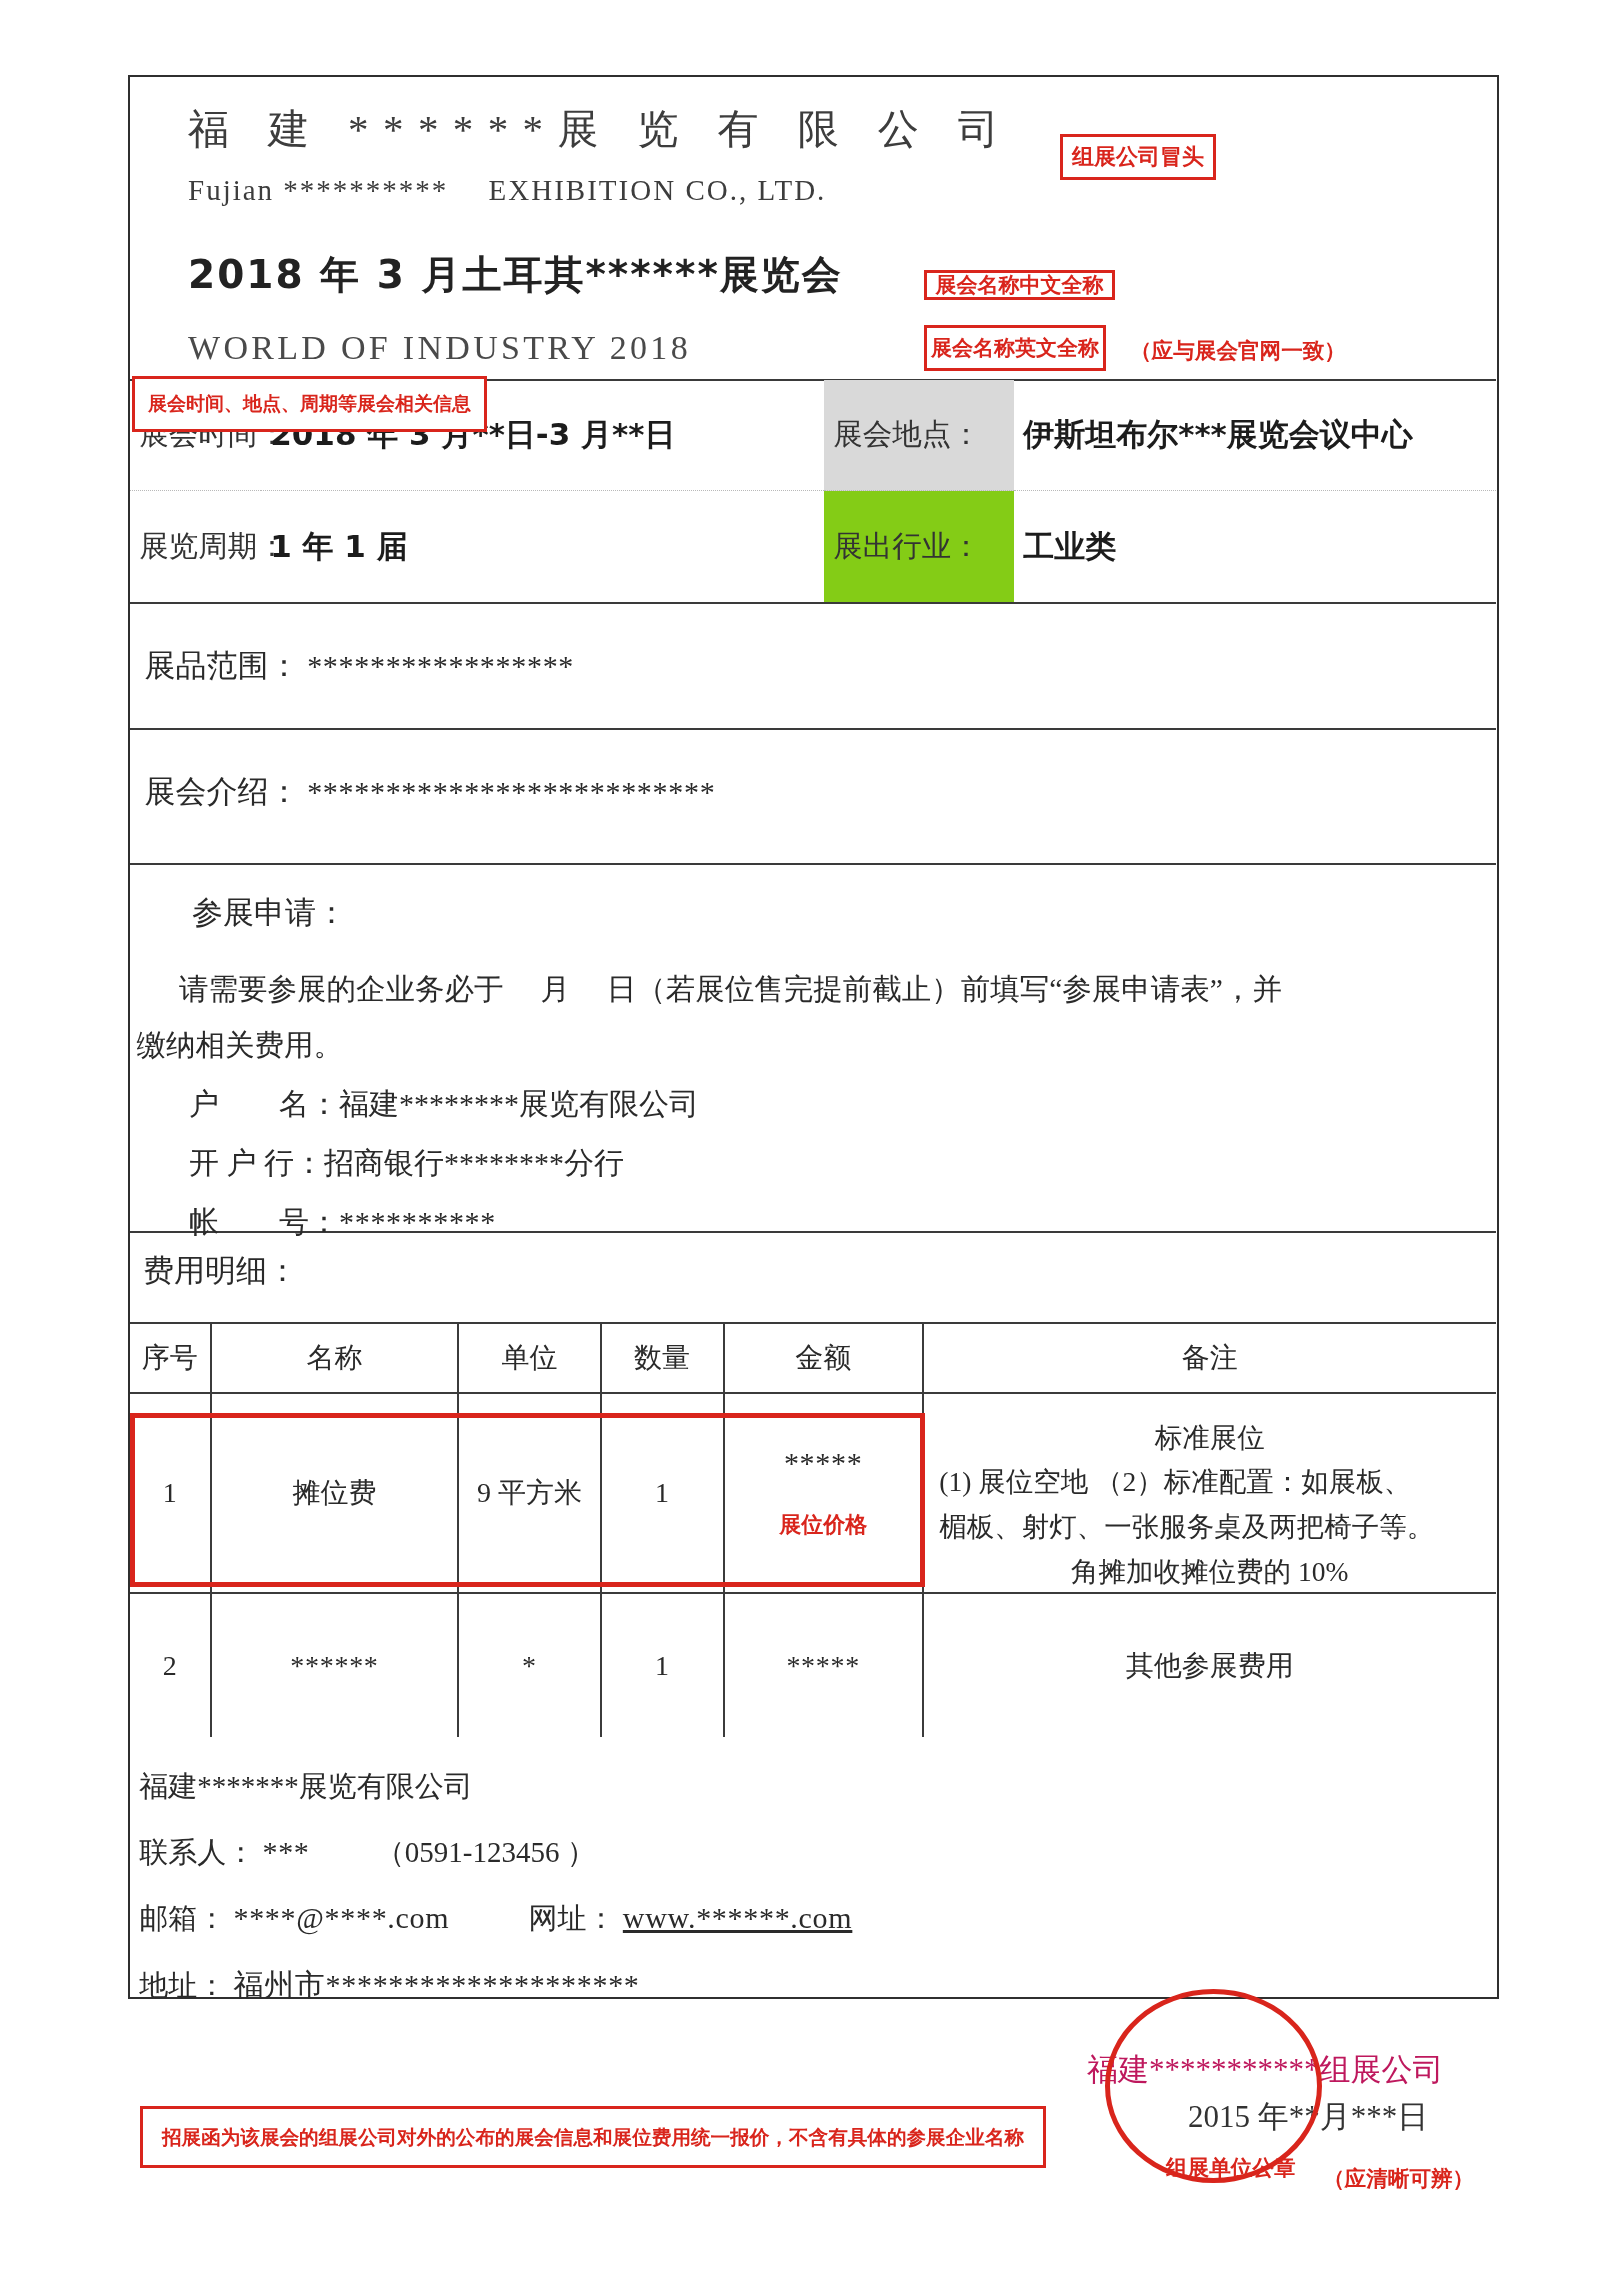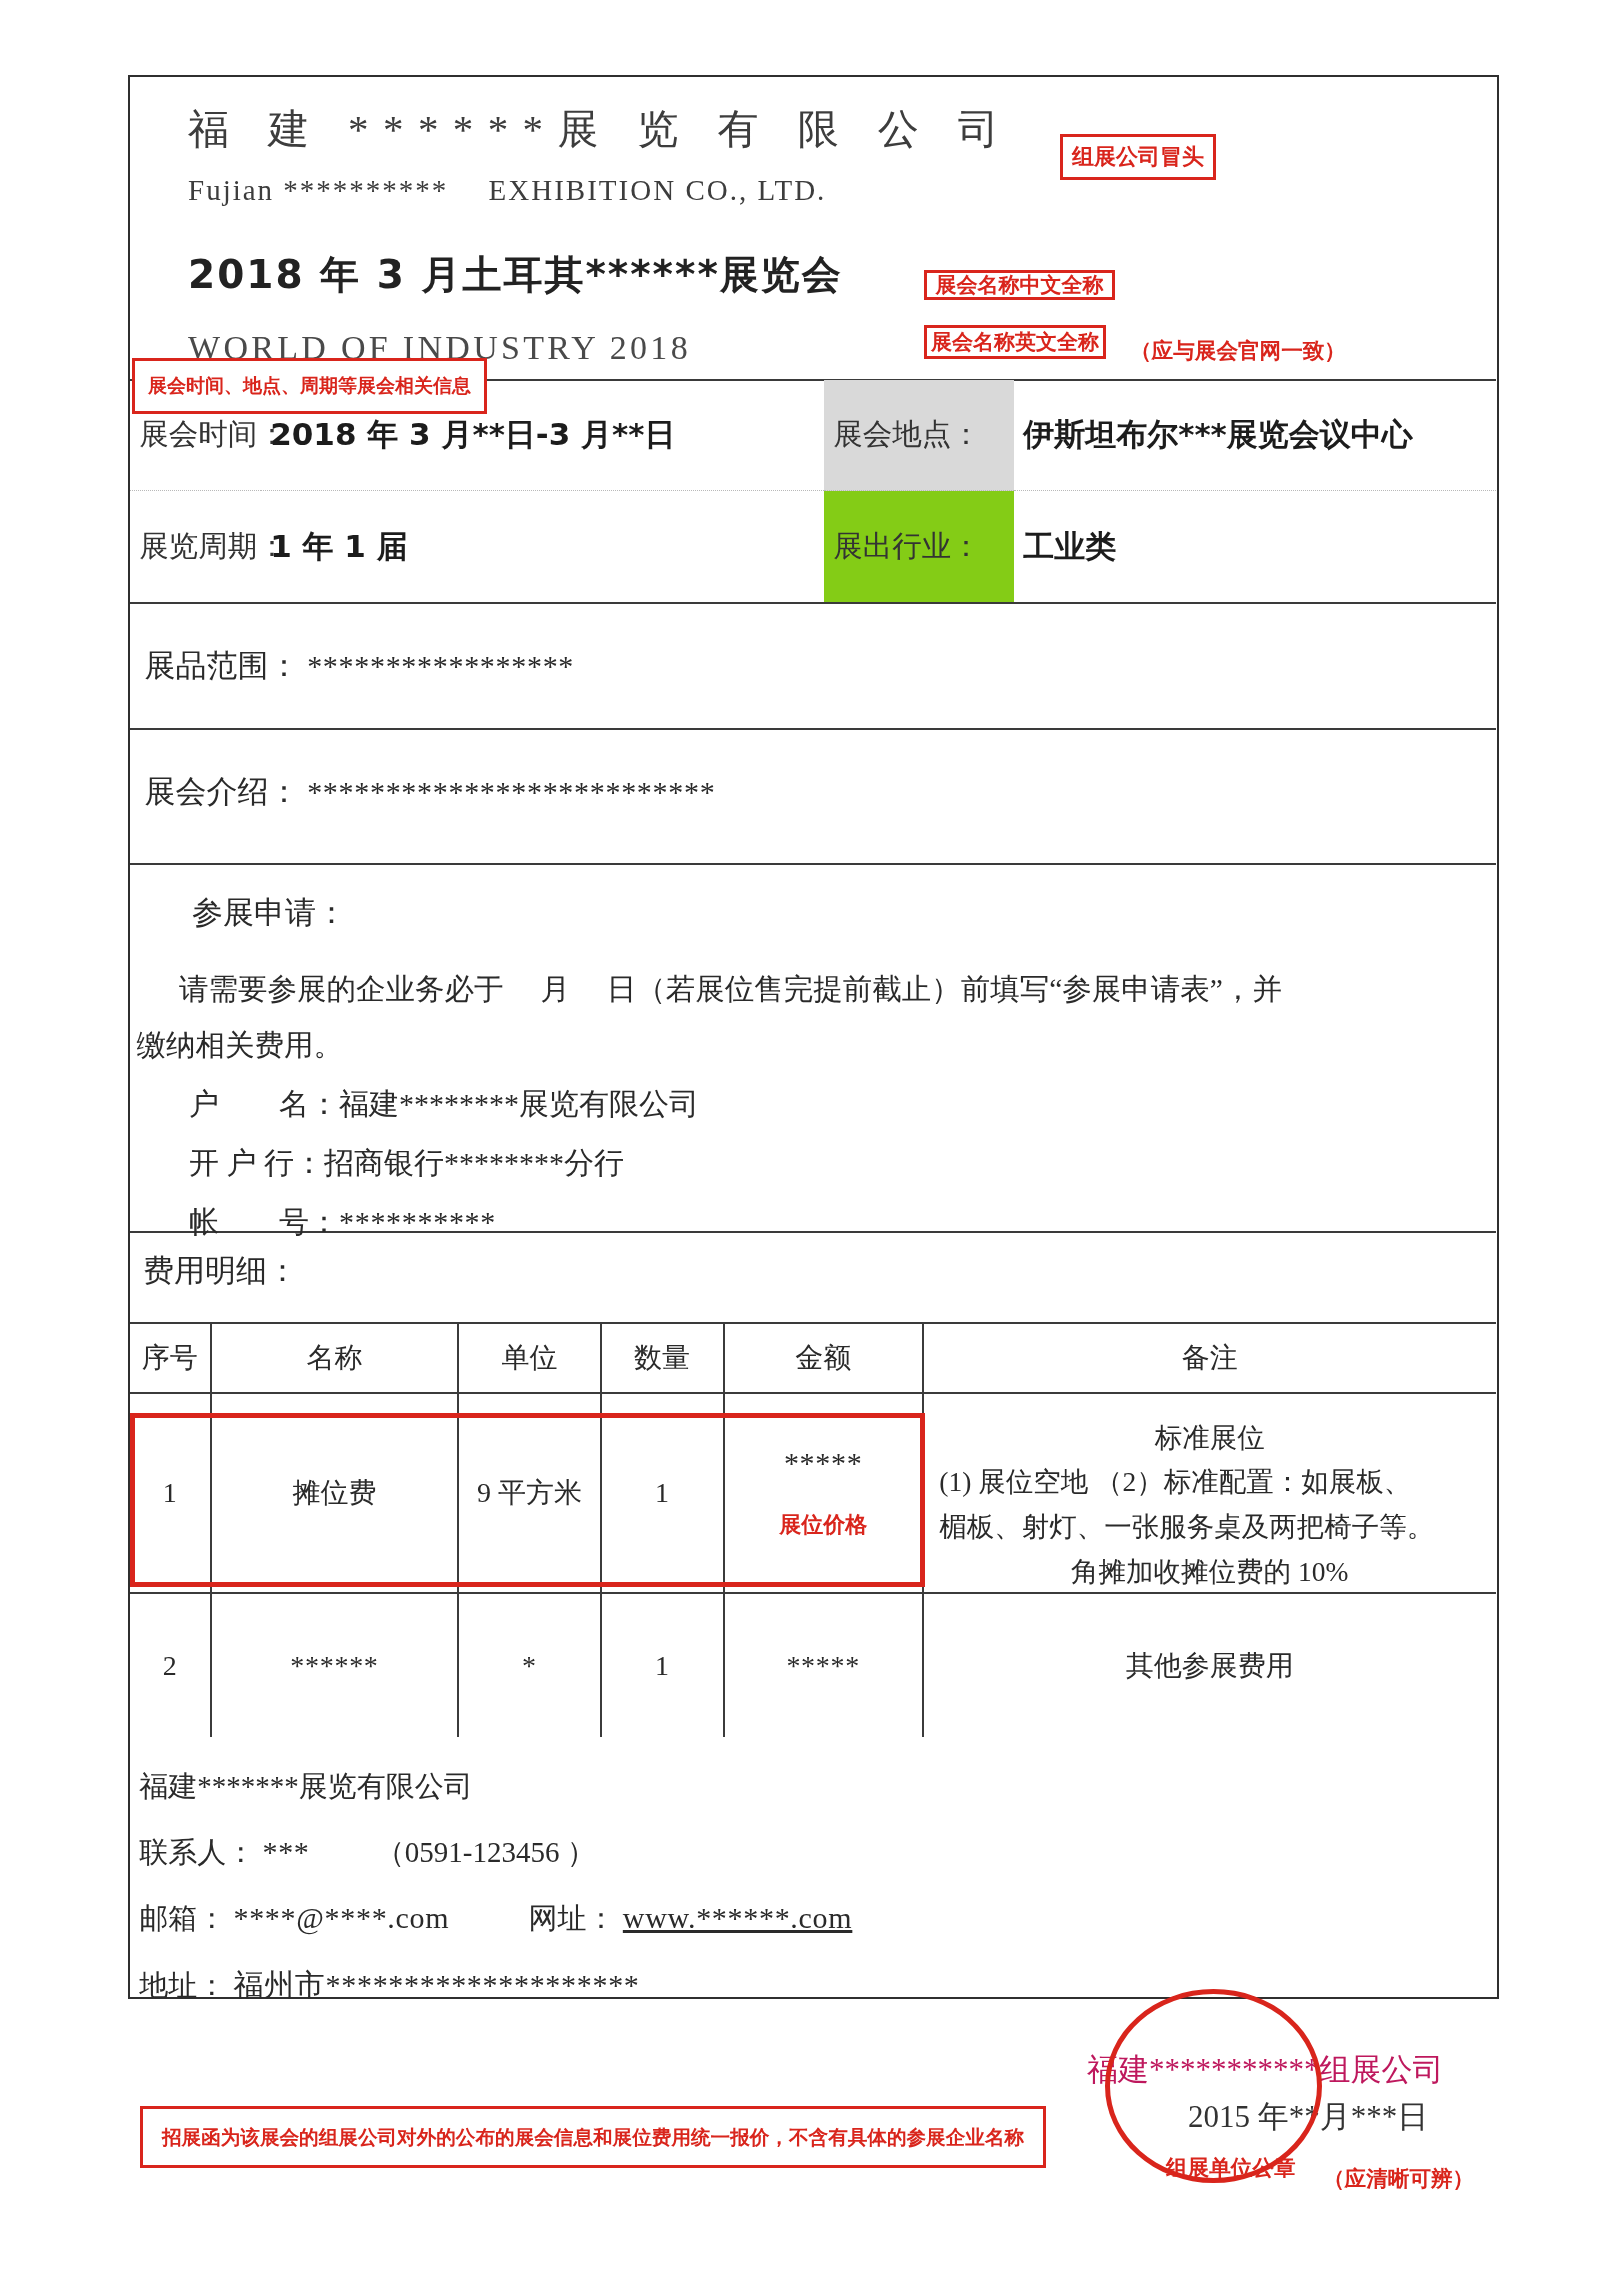--- a/index.html
+++ b/index.html
@@ -70,25 +70,25 @@
   .contact-line{margin-top:26px;white-space:nowrap;}
   .contact-line:first-child{margin-top:0;}
   .web-u{text-decoration:underline;}
 
   
   .anno{position:absolute;border:3.9px solid #d9251c;color:#d9251c;background:#fff;
     font-family:"DejaVu Sans","Liberation Sans",sans-serif;font-weight:700;
     display:flex;align-items:center;justify-content:center;box-sizing:border-box;white-space:nowrap;}
   .anno-header{left:1060px;top:134px;width:156px;height:46px;font-size:22px;}
   .anno-cntitle{left:924px;top:270px;width:191px;height:30px;font-size:21px;}
-  .anno-entitle{left:924px;top:325px;width:182px;height:34px;font-size:21px;}
+  .anno-entitle{left:924px;top:325px;width:182px;height:46px;font-size:21px;}
   .red-note{position:absolute;color:#d9251c;font-family:"DejaVu Sans","Liberation Sans",sans-serif;
     font-weight:700;white-space:nowrap;}
   .note-official{left:1130px;top:336px;font-size:21.6px;}
-  .anno-info{left:132px;top:358px;width:355px;height:56px;font-size:19px;}
+  .anno-info{left:132px;top:376px;width:355px;height:56px;font-size:19px;}
   .fee-overlay{position:absolute;left:130px;top:1413px;width:795px;height:174px;
     border:5.2px solid #d9251c;box-sizing:border-box;background:transparent;}
   .anno-notice{left:140px;top:2106px;width:906px;height:62px;font-size:19.6px;}
 
   
   .stamp-ellipse{position:absolute;left:1105px;top:1989px;width:217px;height:194px;
     border:5.9px solid #d9251c;border-radius:50%;box-sizing:border-box;background:transparent;}
   .sig-company{position:absolute;left:1087px;top:2049px;font-size:31px;white-space:nowrap;color:#be185d;}
   .sig-date{position:absolute;left:1188px;top:2096px;font-size:31px;white-space:nowrap;color:#333;}
   .note-stamp{left:1166px;top:2153px;font-size:21.6px;}

